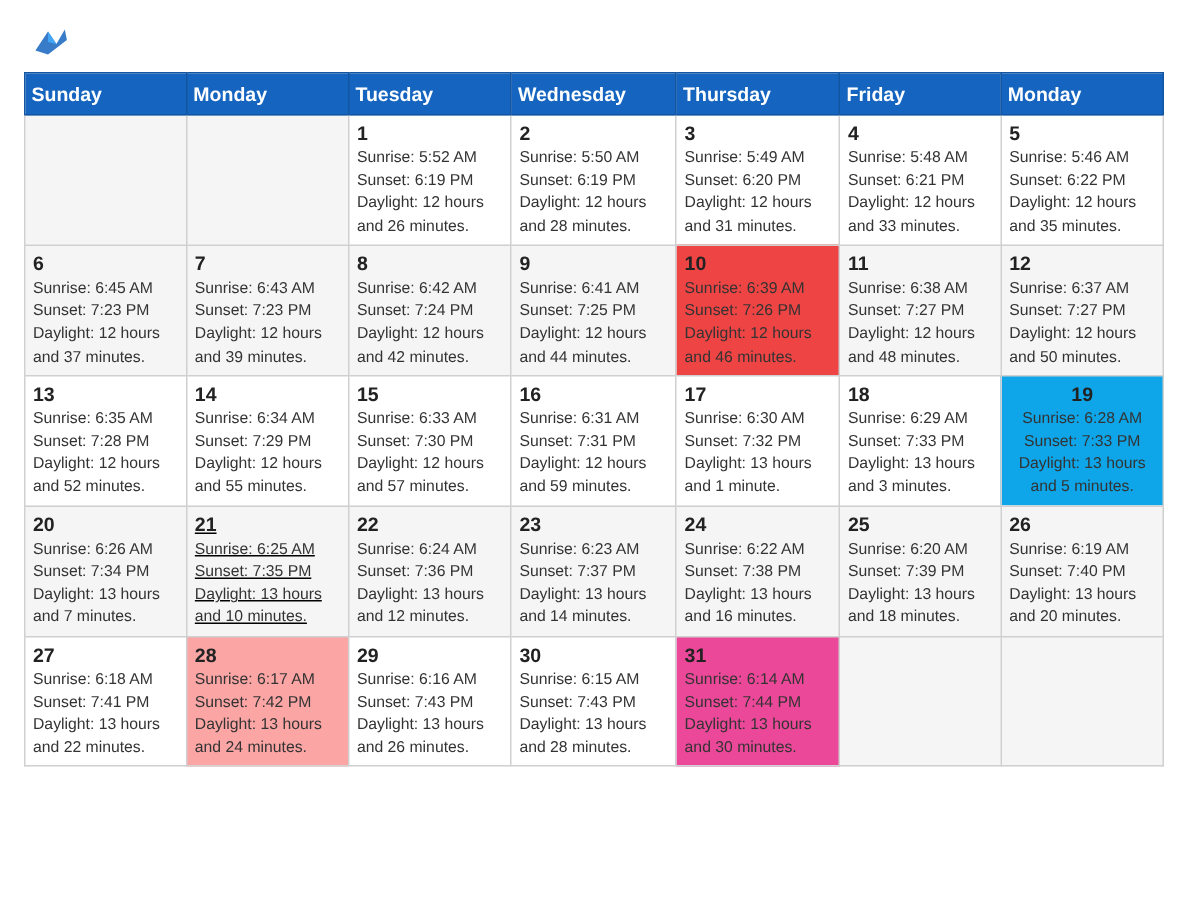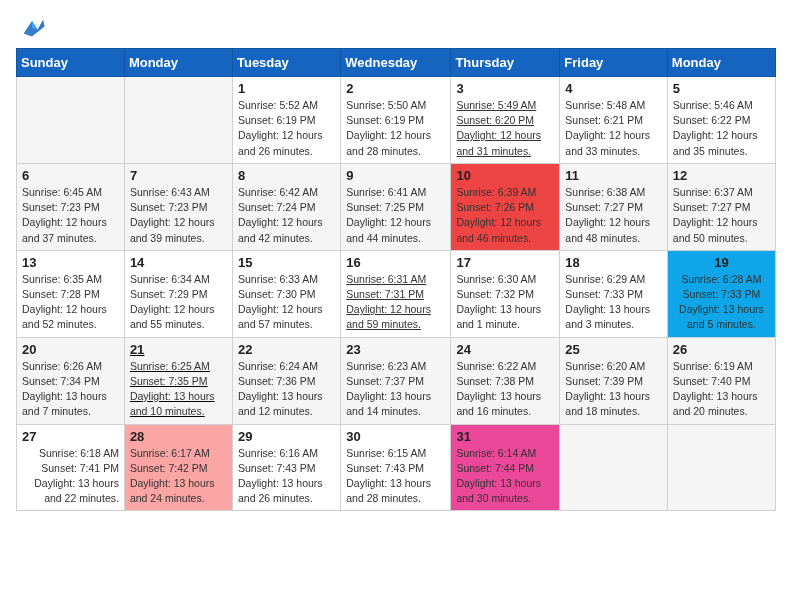--- a/index.html
+++ b/index.html
@@ -149,21 +149,21 @@
           </td>
           <td style="background: rgb(255, 255, 255);">
             <span class="day-num">2</span>
             <div class="day-info" style="white-space: pre-line;">Sunrise: 5:50 AM
 Sunset: 6:19 PM
 Daylight: 12 hours
 and 28 minutes.</div>
           </td>
           <td style="background: rgb(255, 255, 255);">
             <span class="day-num">3</span>
-            <div class="day-info" style="white-space: pre-line; text-decoration: underline;">Sunrise: 5:49 AM
+            <div class="day-info" style="white-space: pre-line;">Sunrise: 5:49 AM
 Sunset: 6:20 PM
 Daylight: 12 hours
 and 31 minutes.</div>
           </td>
           <td style="background: rgb(255, 255, 255);">
             <span class="day-num">4</span>
             <div class="day-info" style="white-space: pre-line;">Sunrise: 5:48 AM
 Sunset: 6:21 PM
 Daylight: 12 hours
 and 33 minutes.</div>
@@ -244,21 +244,21 @@
           </td>
           <td style="background: rgb(255, 255, 255);">
             <span class="day-num">15</span>
             <div class="day-info" style="white-space: pre-line;">Sunrise: 6:33 AM
 Sunset: 7:30 PM
 Daylight: 12 hours
 and 57 minutes.</div>
           </td>
           <td style="background: rgb(255, 255, 255);">
             <span class="day-num">16</span>
-            <div class="day-info" style="white-space: pre-line; text-decoration: underline;">Sunrise: 6:31 AM
+            <div class="day-info" style="white-space: pre-line;">Sunrise: 6:31 AM
 Sunset: 7:31 PM
 Daylight: 12 hours
 and 59 minutes.</div>
           </td>
           <td style="background: rgb(255, 255, 255);">
             <span class="day-num">17</span>
             <div class="day-info" style="white-space: pre-line;">Sunrise: 6:30 AM
 Sunset: 7:32 PM
 Daylight: 13 hours
 and 1 minute.</div>
@@ -325,21 +325,21 @@
             <span class="day-num">26</span>
             <div class="day-info" style="white-space: pre-line;">Sunrise: 6:19 AM
 Sunset: 7:40 PM
 Daylight: 13 hours
 and 20 minutes.</div>
           </td>
         </tr>
         <tr>
           <td style="background: rgb(255, 255, 255);">
             <span class="day-num">27</span>
-            <div class="day-info" style="white-space: pre-line; text-align: right;">Sunrise: 6:18 AM
+            <div class="day-info" style="white-space: pre-line;">Sunrise: 6:18 AM
 Sunset: 7:41 PM
 Daylight: 13 hours
 and 22 minutes.</div>
           </td>
           <td style="background: #fca5a5;">
             <span class="day-num">28</span>
             <div class="day-info" style="white-space: pre-line;">Sunrise: 6:17 AM
 Sunset: 7:42 PM
 Daylight: 13 hours
 and 24 minutes.</div>

